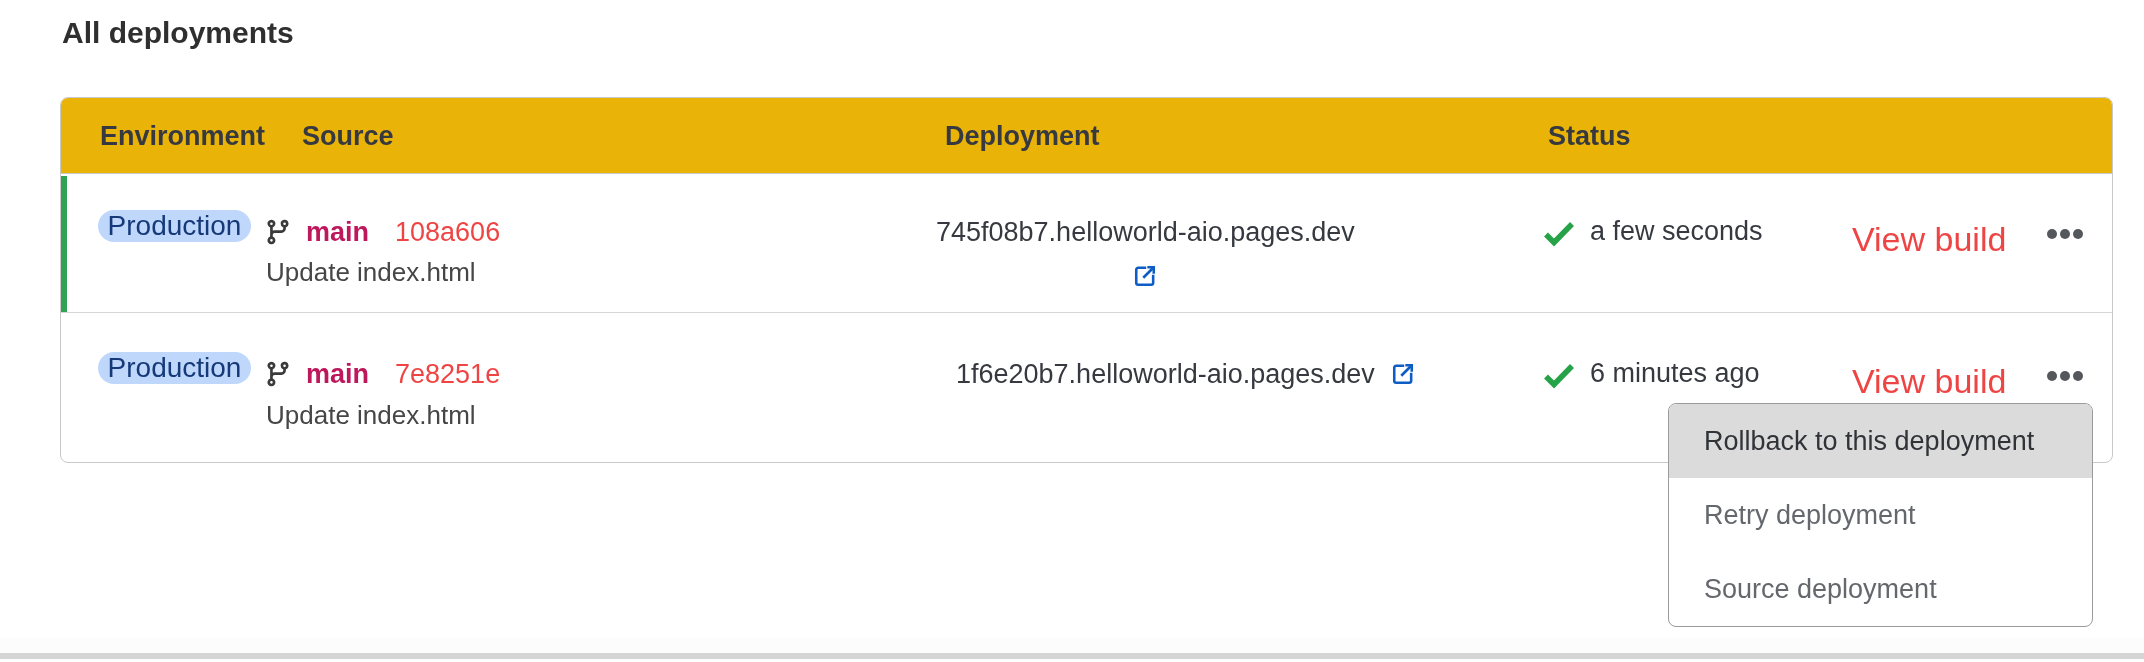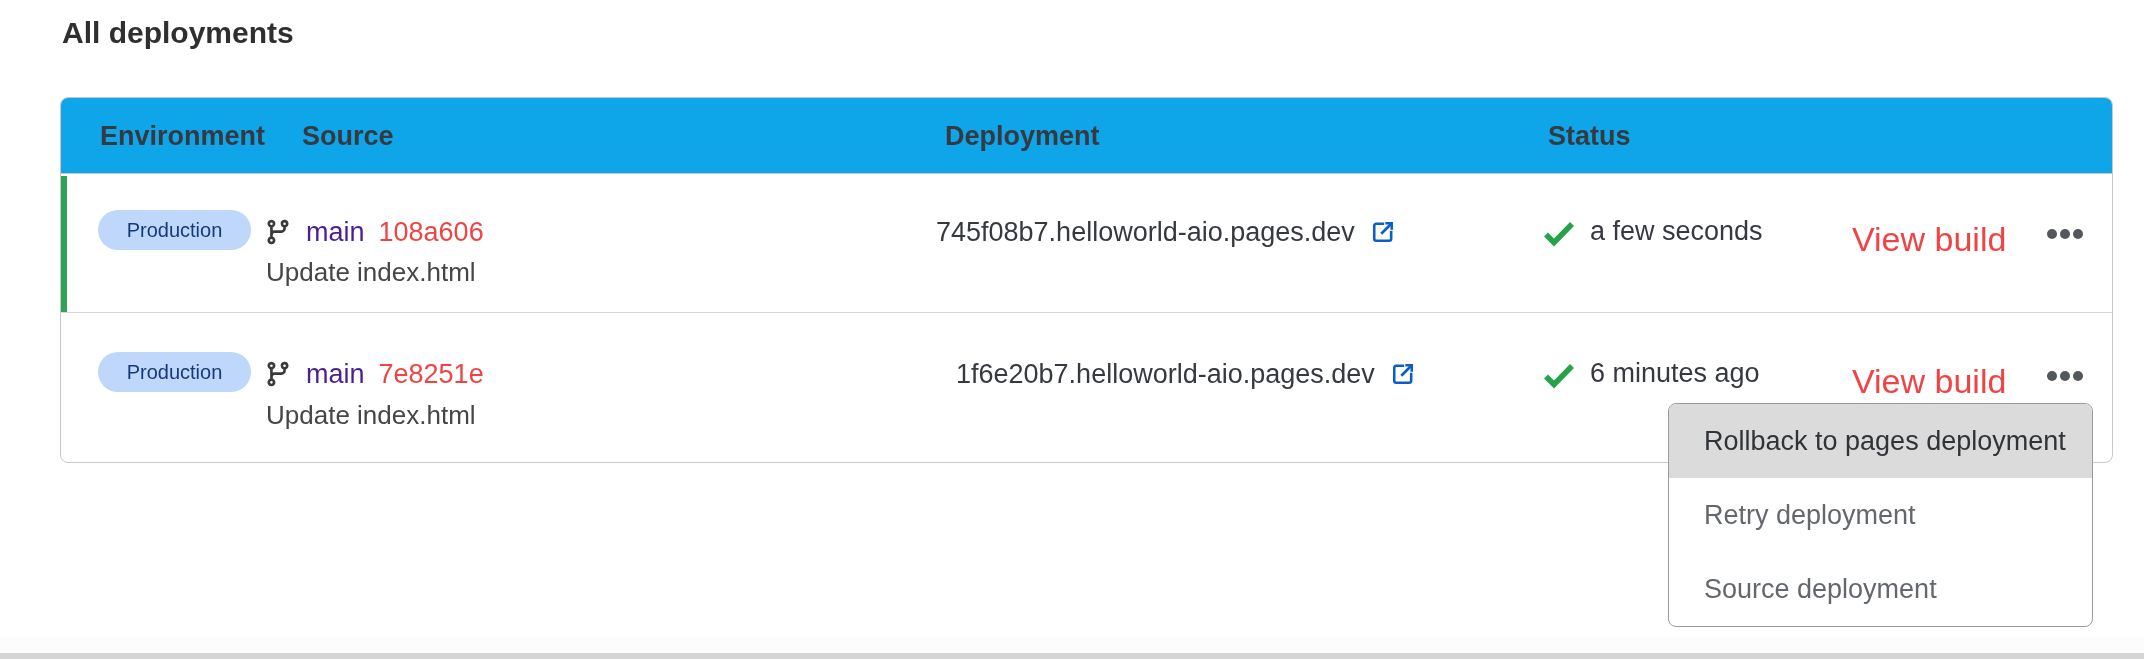--- a/index.html
+++ b/index.html
@@ -31,21 +31,21 @@
     height: 366px;
     background: #ffffff;
     border: 1px solid #c9c9c9;
     border-radius: 8px;
   }
   .thead {
     position: absolute;
     left: 0; top: 0;
     width: 100%;
     height: 76px;
-    background: #0ea5e9;
+    background: #eab308;
     border-bottom: 1px solid #c9c9c9;
     border-radius: 7px 7px 0 0;
     text-decoration: underline;
   }
   .th {
     position: absolute;
     top: 0;
     height: 76px;
     line-height: 76px;
     font-size: 27px;
@@ -65,46 +65,46 @@
   .current-bar {
     position: absolute;
     left: 0; top: 1px; bottom: 0;
     width: 6px;
     background: #2fa353;
   }
   .badge {
     position: absolute;
     left: 37px;
     width: 153px;
-    height: 40px;
+    height: 32px;
     border-radius: 20px;
     background: #bed7fa;
     color: #16397a;
-    font-size: 20px;
+    font-size: 28px;
     display: flex;
     align-items: center;
     justify-content: center;
     white-space: nowrap;
   }
   .row1 .badge { top: 35px; }
   .row2 .badge { top: 38px; }
 
   .source-line {
     position: absolute;
     left: 203px;
     height: 30px;
     display: flex;
     align-items: center;
     gap: 14px;
     font-size: 27px;
     white-space: nowrap;
   }
   .row1 .source-line { top: 42px; }
   .row2 .source-line { top: 45px; }
-  .branch-name { font-weight: 400; color: #4c1d95; }
+  .branch-name { font-weight: 700; color: #be185d; margin-right: 12px; }
   .link { color: #ef4444; text-decoration: none; cursor: pointer; text-align: right; }
   .commit-msg {
     position: absolute;
     left: 205px;
     font-size: 26px;
     color: #464646;
     white-space: nowrap;
   }
   .row1 .commit-msg { top: 82px; }
   .row2 .commit-msg { top: 86px; }
@@ -113,21 +113,21 @@
     position: absolute;
     left: 875px;
     height: 30px;
     display: flex;
     align-items: center;
     gap: 14px;
     font-size: 27px;
     color: #36393F;
     white-space: nowrap;
   }
-  .row1 .deploy-line { top: 42px; }
+  .row1 .deploy-line { top: 42px; flex-direction: column; }
   .row2 .deploy-line { top: 45px; margin-left: 20px; }
   .ext-link { display: inline-flex; align-items: center; cursor: pointer; }
 
   .status-line {
     position: absolute;
     left: 1482px;
     height: 30px;
     display: flex;
     align-items: flex-end;
     gap: 15px;
@@ -305,21 +305,21 @@
       <div class="dots">
         <i></i>
           <i></i>
           <i></i>
       </div>
     </div>
 
   </div>
 
   <div class="menu">
-    <div class="menu-item highlighted">Rollback to pages deployment</div>
+    <div class="menu-item highlighted">Rollback to this deployment</div>
     <div class="menu-item">Retry deployment</div>
     <div class="menu-item">Source deployment</div>
   </div>
 
   <div class="pre-divider"></div>
   <div class="bottom-divider"></div>
 
 </div>
 
 </body></html>

